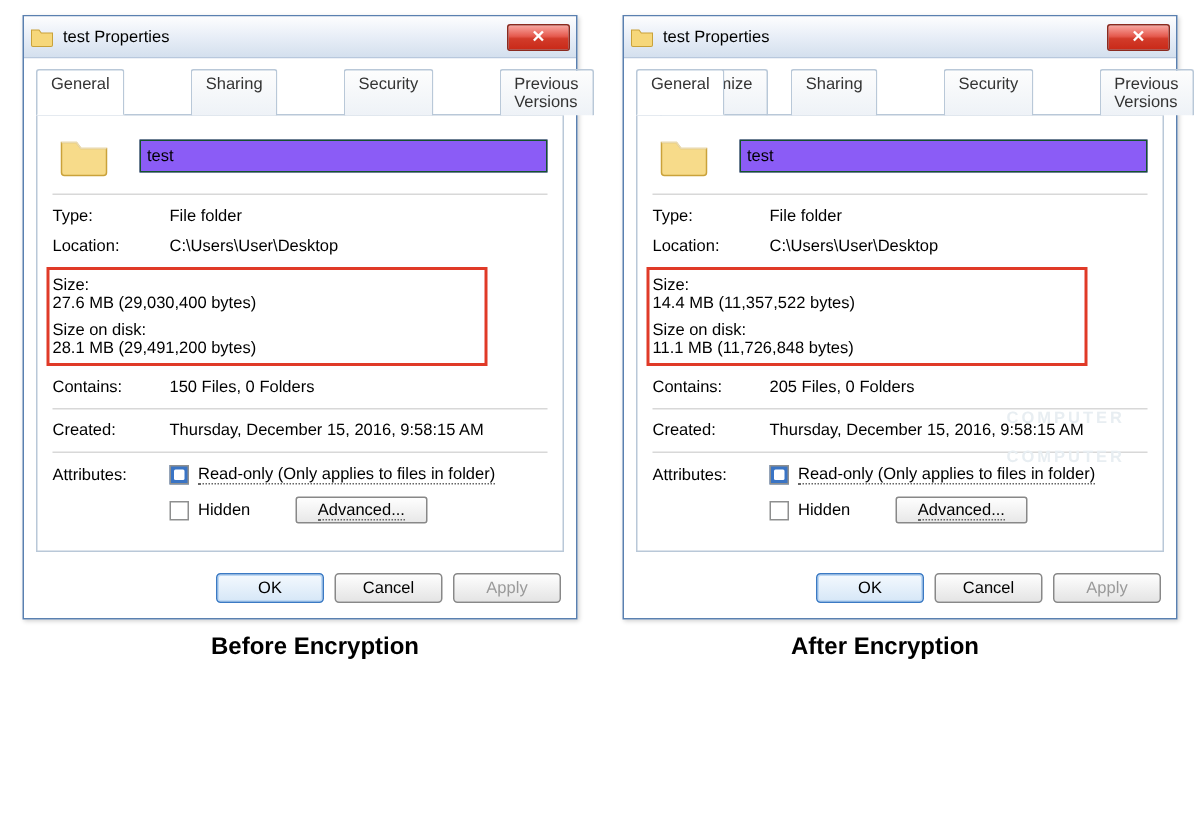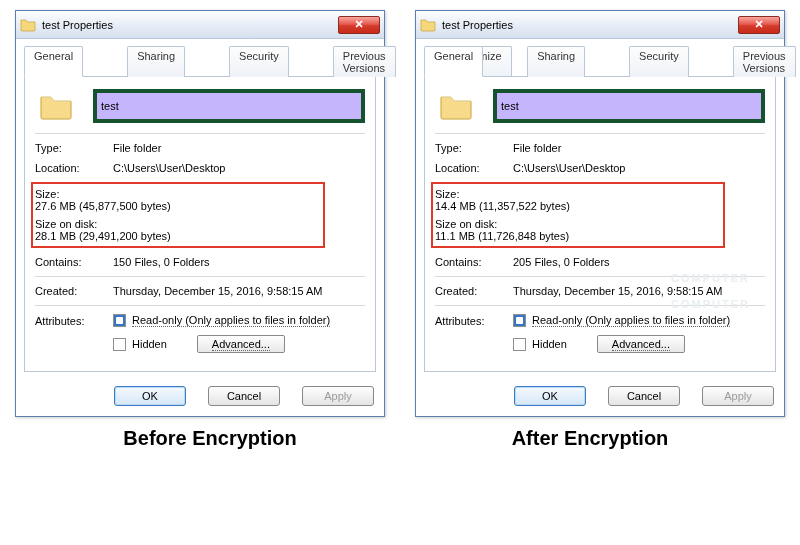--- a/index.html
+++ b/index.html
@@ -10,39 +10,39 @@
 .titlebar .ticon { width: 16px; height: 16px; margin-right: 6px; display: inline-flex; }
 .titlebar .title { flex: 1; color: #000; }
 .closebtn { width: 42px; height: 18px; background: linear-gradient(to bottom, #f8a6a0 0%, #e55a4e 45%, #d23b2a 55%, #c92a18 100%); border: 1px solid #8a2a1f; border-radius: 2px; display: flex; align-items: center; justify-content: center; color: #fff; font-weight: bold; font-size: 11px; }
 .body { padding: 6px 8px 10px 8px; background: #fff; }
 .tabs { display: flex; border-bottom: 1px solid #b9c8d8; margin-bottom: 0; position: relative; gap: 44px; }
 .tab { padding: 3px 9px; border: 1px solid #b9c8d8; border-bottom: none; background: linear-gradient(#fdfdfd,#eef2f7); margin-right: 0px; border-radius: 2px 2px 0 0; color: #333; position: relative; top: 1px; }
 .tab.active { background: #fff; border-bottom: 1px solid #fff; z-index: 2; }
 .panel { border: 1px solid #b9c8d8; border-top: none; padding: 12px 10px 10px 10px; background: #fff; }
 .folder-row { display: flex; align-items: center; margin-bottom: 10px; }
 .big-icon { width: 34px; height: 30px; margin-right: 20px; margin-left: 4px; }
-.name-input { flex: 1; border: 4px solid #14532d; padding: 3px 4px; background: #c4b5fd; height: 34px; }
+.name-input { flex: 1; border: 1px solid #14532d; padding: 3px 4px; background: #8b5cf6; height: 22px; }
 .sep { border-top: 1px solid #d8d8d8; margin: 6px 0 8px 0; }
 .kv { display: flex; margin-bottom: 8px; }
 .kv .k { width: 78px; color: #000; }
 .kv .v { flex: 1; color: #000; }
 .redbox { border: 2px solid #e03a28; padding: 4px 2px 2px 2px; margin-left: -4px; margin-right: 40px; }
 .redbox .kv { margin-bottom: 6px; flex-direction: column; }
 .attr-row { display: flex; align-items: center; margin-bottom: 8px; }
 .attr-row .k { width: 78px; }
 .chk { width: 13px; height: 13px; border: 1px solid #8e8f8f; background: #fff; margin-right: 6px; display: inline-block; vertical-align: middle; position: relative; }
 .chk.blue { background: #3a74c4; }
 .chk.blue::after { content: ""; position: absolute; left: 2px; top: 2px; width: 7px; height: 7px; background: #fff; border-radius: 1px; }
 .advbtn { border: 1px solid #888; background: linear-gradient(#fefefe,#e8e8e8); padding: 2px 14px; border-radius: 2px; margin-left: 30px; }
-.btnbar { display: flex; justify-content: flex-end; gap: 22px; margin-top: 14px; padding-right: 2px; }
+.btnbar { display: flex; justify-content: flex-end; gap: 7px; margin-top: 14px; padding-right: 2px; }
 .btn { min-width: 72px; padding: 3px 10px; border: 1px solid #888; border-radius: 3px; background: linear-gradient(#fefefe,#e4e4e4); text-align: center; }
 .btn.primary { border: 1px solid #3b7ac4; box-shadow: inset 0 0 0 1px #bcd8f4; background: linear-gradient(#f4f9fe,#d6e7f7); }
 .btn.disabled { color: #9a9a9a; }
 .captions { display: flex; justify-content: space-around; padding: 0 20px; }
-.captions div { width: 370px; text-align: center; font-size: 20px; font-weight: bold; font-family: Verdana, sans-serif; }
+.captions div { width: 370px; text-align: center; font-size: 16px; font-weight: bold; font-family: Verdana, sans-serif; }
 .watermark { position: absolute; right: 50px; top: 260px; color: #e8eef2; font-size: 26px; font-weight: bold; letter-spacing: 2px; line-height: 1; font-family: Arial, sans-serif; text-align: left; pointer-events: none; }
 .dotted { border-bottom: 1px dotted #666; }
 svg.folder-svg { display: block; }
 </style>
 </head>
 <body>
 
 <div class="watermark">
   <span>COMPUTER</span><br><span>COMPUTER</span>
 </div>
@@ -84,21 +84,21 @@
             <div class="k">Type:</div>
             <div class="v">File folder</div>
           </div>
         <div class="kv">
             <div class="k">Location:</div>
             <div class="v">C:\Users\User\Desktop</div>
           </div>
         <div class="redbox">
           <div class="kv">
               <div class="k">Size:</div>
-              <div class="v">27.6 MB (45,877,500 bytes)</div>
+              <div class="v">27.6 MB (29,030,400 bytes)</div>
             </div>
           <div class="kv" style="margin-bottom:2px">
               <div class="k">Size on disk:</div>
               <div class="v">28.1 MB (29,491,200 bytes)</div>
             </div>
         </div>
         <div class="kv" style="margin-top:8px">
             <div class="k">Contains:</div>
             <div class="v">150 Files, 0 Folders</div>
           </div>

